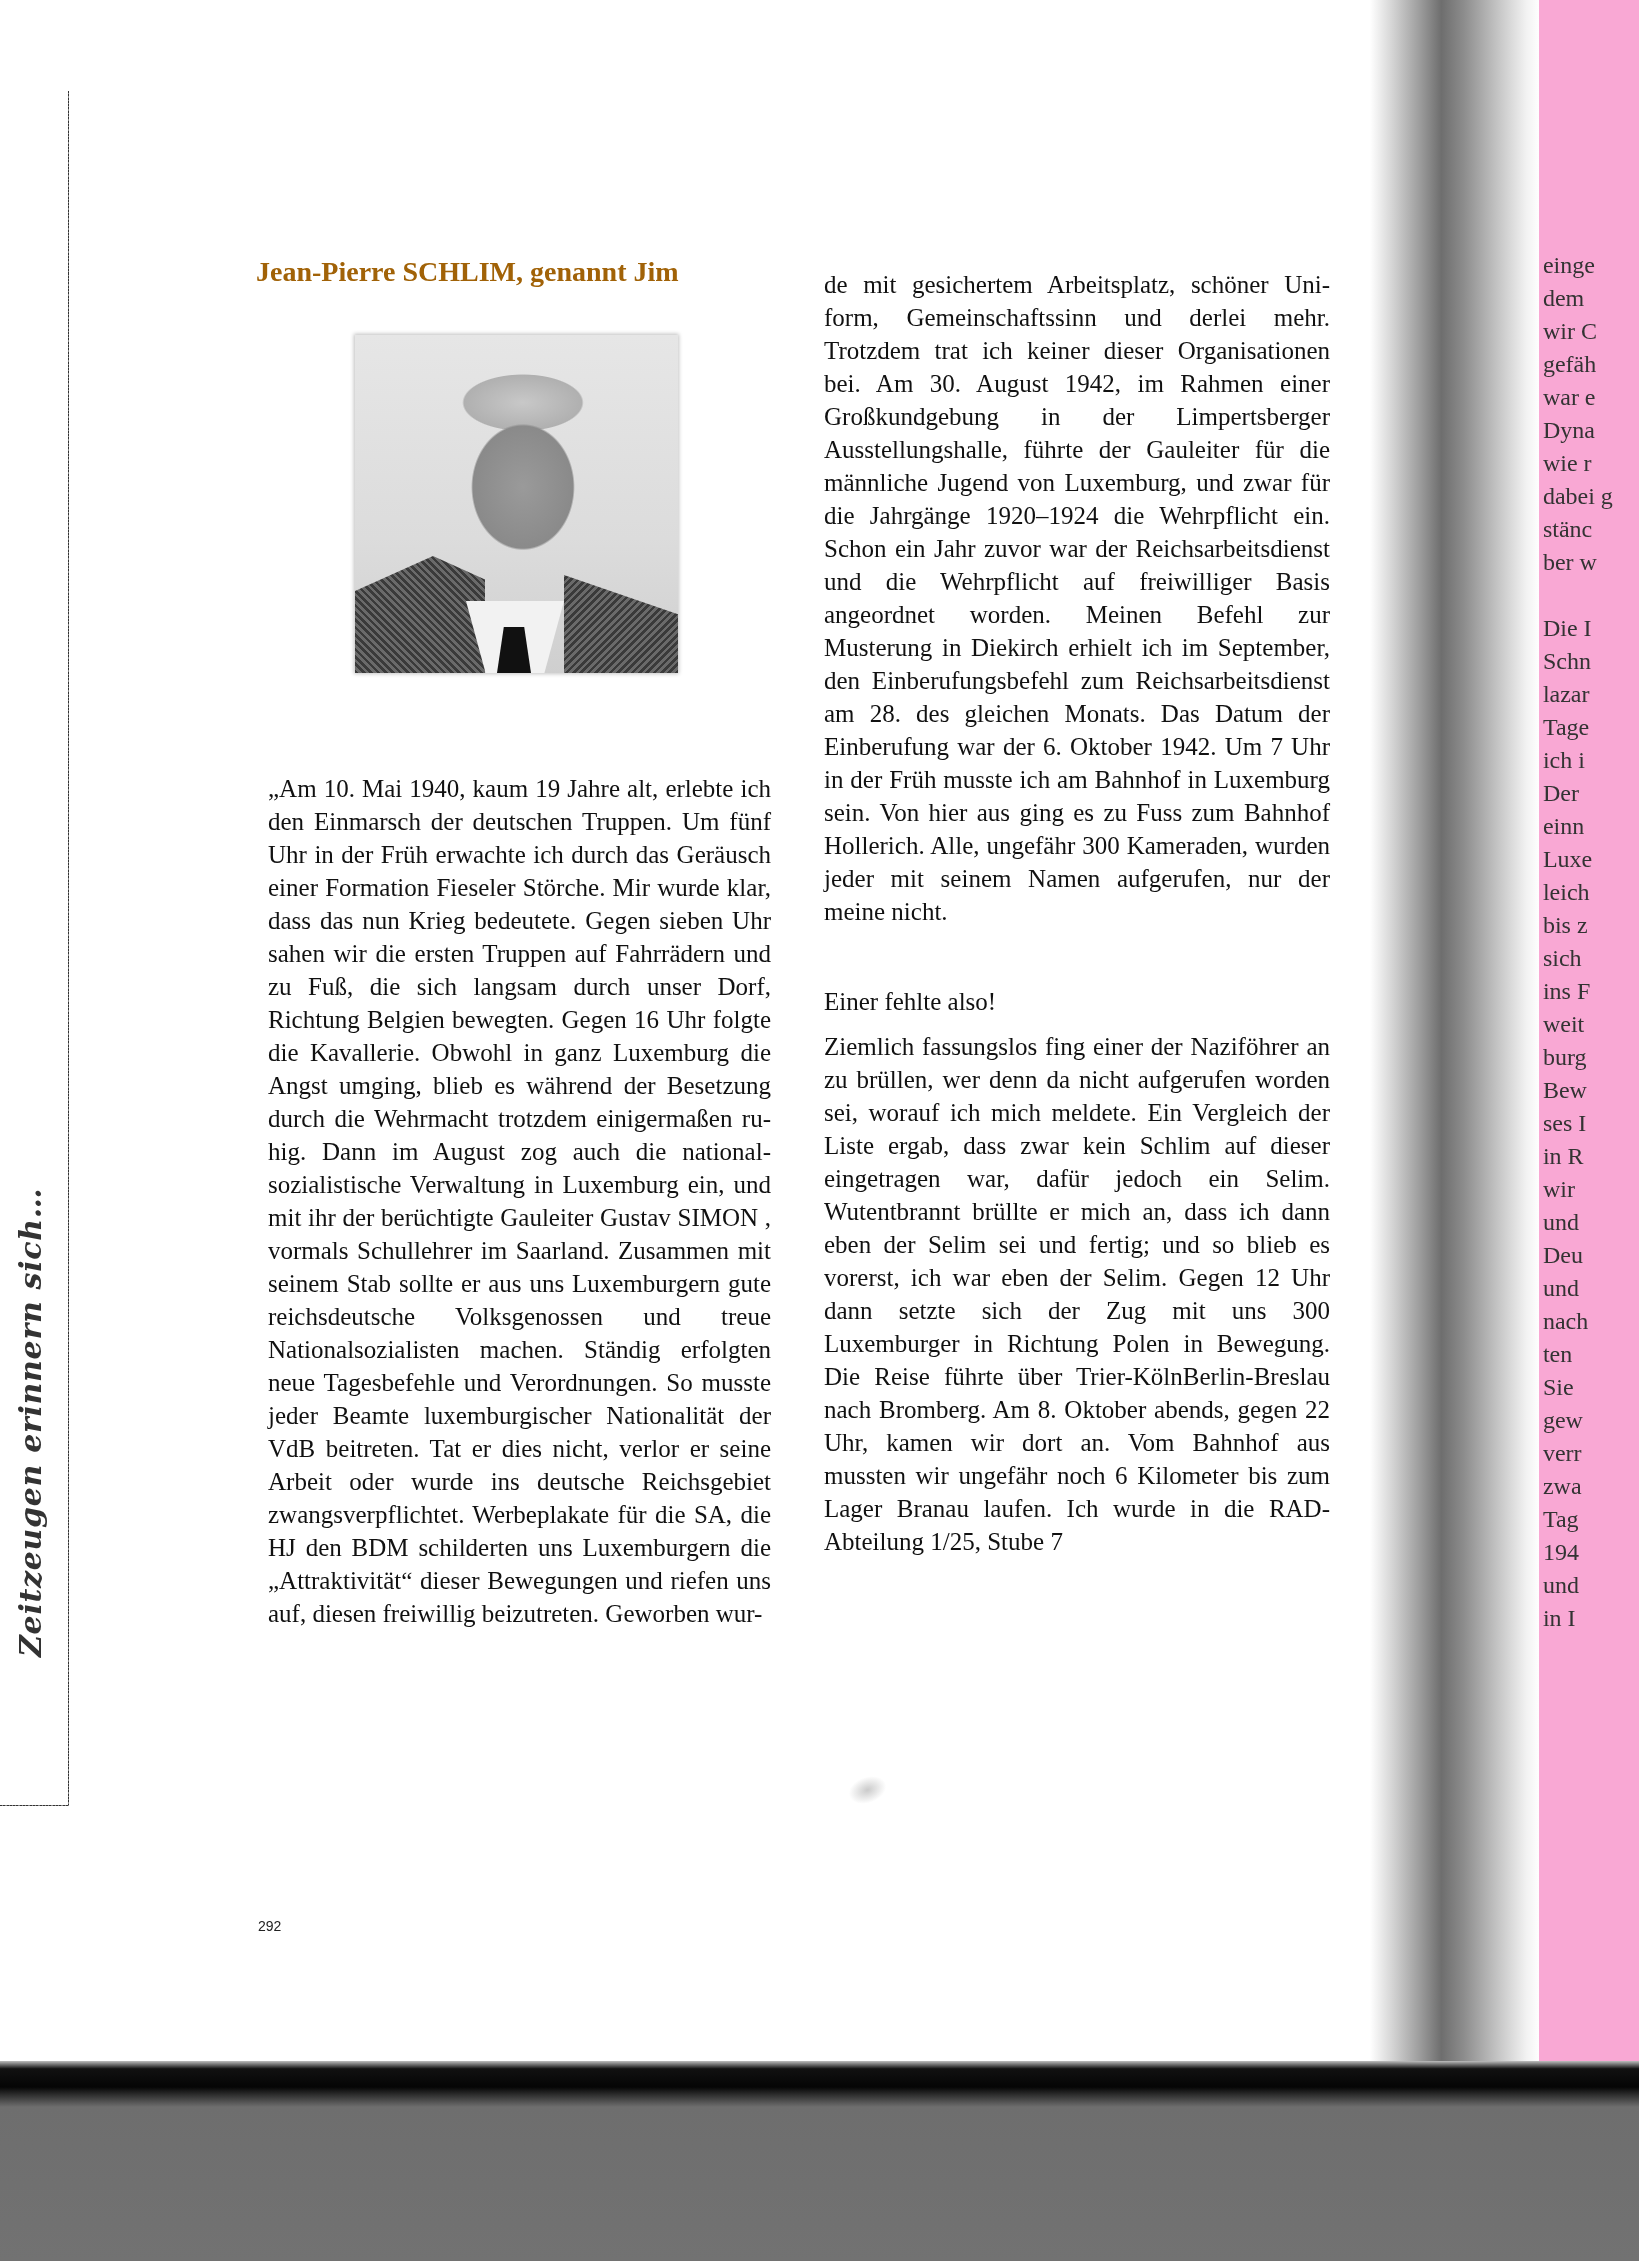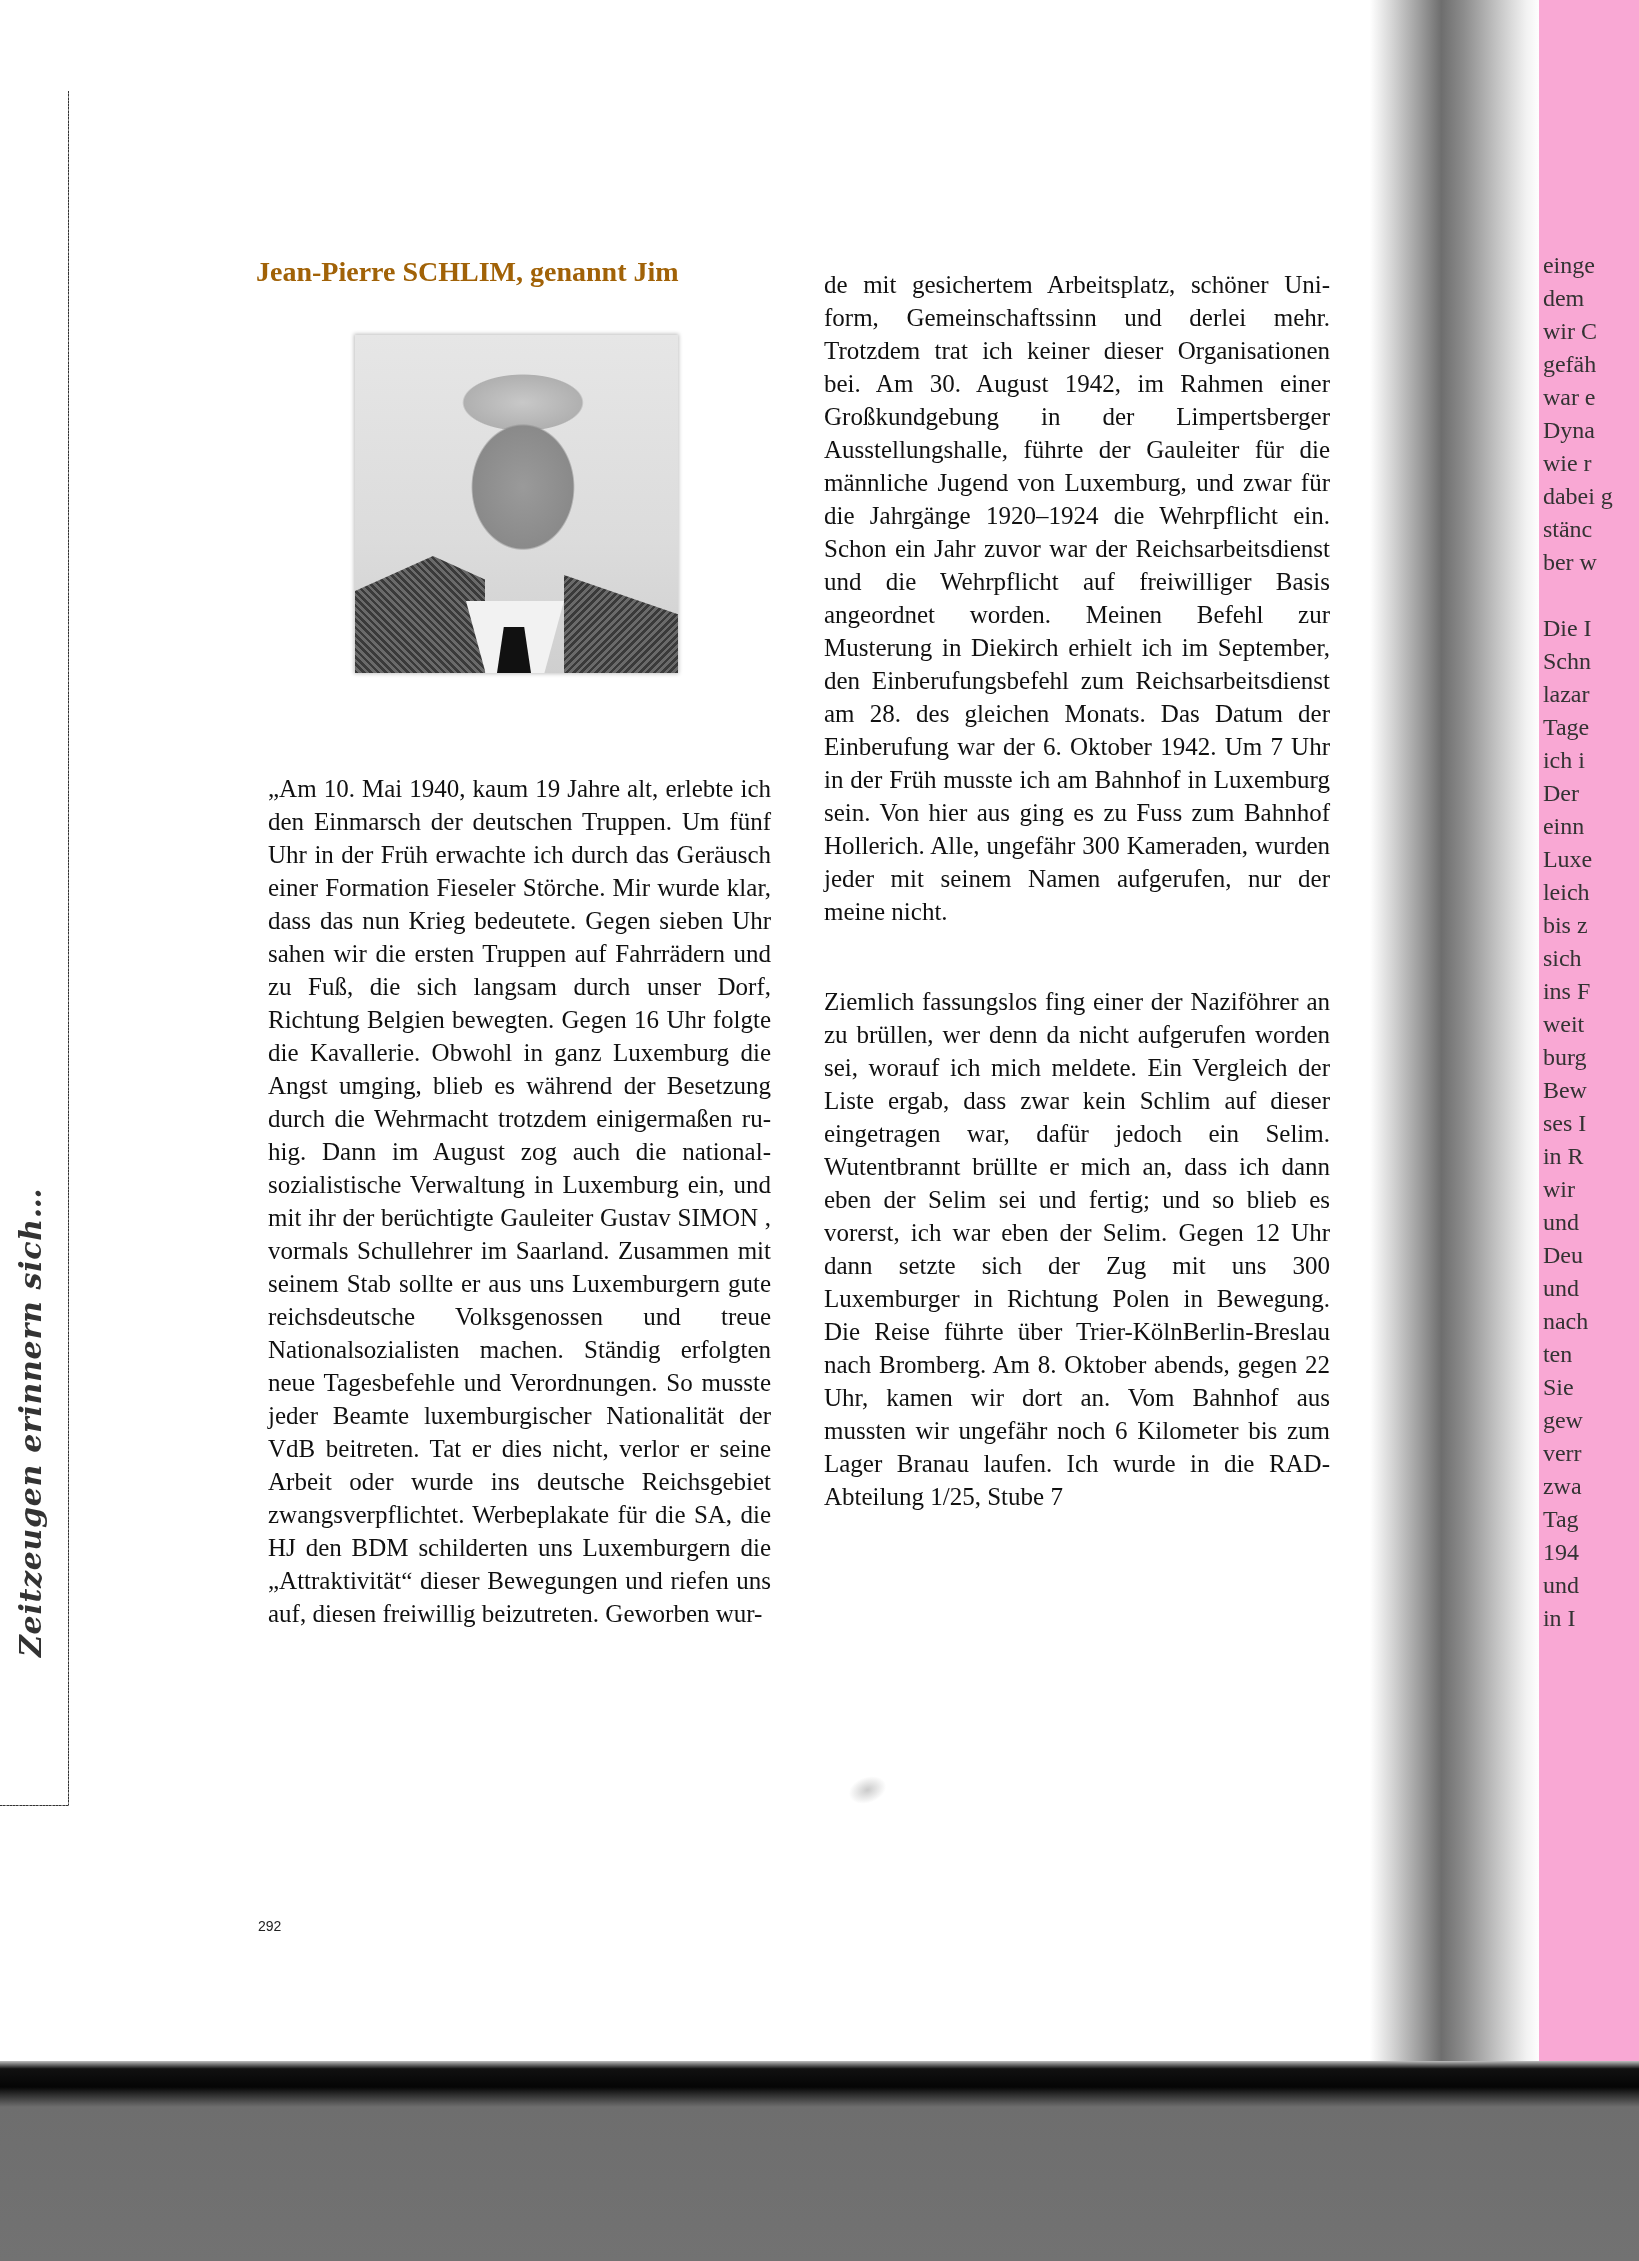--- a/index.html
+++ b/index.html
@@ -100,20 +100,21 @@
     <div class="tie"></div>
   </div>
 
   <div class="col col-left">
     <p>„Am 10. Mai 1940, kaum 19 Jahre alt, erleb­te ich den Einmarsch der deutschen Truppen. Um fünf Uhr in der Früh erwachte ich durch das Geräusch einer Formation Fieseler Stör­che. Mir wurde klar, dass das nun Krieg be­deutete. Gegen sieben Uhr sahen wir die ersten Truppen auf Fahrrädern und zu Fuß, die sich langsam durch unser Dorf, Richtung Belgien bewegten. Gegen 16 Uhr folgte die Kavallerie. Obwohl in ganz Luxemburg die Angst um­ging, blieb es während der Besetzung durch die Wehrmacht trotzdem einigermaßen ru­hig. Dann im August zog auch die national­sozialistische Verwaltung in Luxemburg ein, und mit ihr der berüchtigte Gauleiter Gustav SIMON , vormals Schullehrer im Saarland. Zusammen mit seinem Stab sollte er aus uns Luxemburgern gute reichsdeutsche Volksge­nossen und treue Nationalsozialisten machen. Ständig erfolgten neue Tagesbefehle und Ver­ordnungen. So musste jeder Beamte luxembur­gischer Nationalität der VdB beitreten. Tat er dies nicht, verlor er seine Arbeit oder wurde ins deutsche Reichsgebiet zwangsverpflichtet. Werbeplakate für die SA, die HJ den BDM schilderten uns Luxemburgern die „Attrakti­vität“ dieser Bewegungen und riefen uns auf, diesen freiwillig beizutreten. Geworben wur-</p>
   </div>
 
   <div class="col col-mid">
     <p>de mit gesichertem Arbeitsplatz, schöner Uni­form, Gemeinschaftssinn und derlei mehr. Trotzdem trat ich keiner dieser Organisatio­nen bei. Am 30. August 1942, im Rahmen einer Großkundgebung in der Limpertsber­ger Ausstellungshalle, führte der Gauleiter für die männliche Jugend von Luxemburg, und zwar für die Jahrgänge 1920–1924 die Wehrpflicht ein. Schon ein Jahr zuvor war der Reichsarbeitsdienst und die Wehrpflicht auf freiwilliger Basis angeordnet worden. Meinen Befehl zur Musterung in Diekirch erhielt ich im September, den Einberufungsbefehl zum Reichsarbeitsdienst am 28. des gleichen Mo­nats. Das Datum der Einberufung war der 6. Oktober 1942. Um 7 Uhr in der Früh musste ich am Bahnhof in Luxemburg sein. Von hier aus ging es zu Fuss zum Bahnhof Hollerich. Alle, ungefähr 300 Kameraden, wurden jeder mit seinem Namen aufgerufen, nur der meine nicht.</p>
     <div class="para-gap"></div>
+    <p>Einer fehlte also!</p>
     <p>Ziemlich fassungslos fing einer der Naziföh­rer an zu brüllen, wer denn da nicht aufge­rufen worden sei, worauf ich mich meldete. Ein Vergleich der Liste ergab, dass zwar kein Schlim auf dieser eingetragen war, dafür je­doch ein Selim. Wutentbrannt brüllte er mich an, dass ich dann eben der Selim sei und fertig; und so blieb es vorerst, ich war eben der Selim. Gegen 12 Uhr dann setzte sich der Zug mit uns 300 Luxemburger in Richtung Polen in Bewegung. Die Reise führte über Trier-Köln­Berlin-Breslau nach Bromberg. Am 8. Okto­ber abends, gegen 22 Uhr, kamen wir dort an. Vom Bahnhof aus mussten wir ungefähr noch 6 Kilometer bis zum Lager Branau laufen. Ich wurde in die RAD-Abteilung 1/25, Stube 7</p>
   </div>
 
   <div class="smudge"></div>
 
   <div class="page-number">292</div>
 </div>
 
 <div class="gutter"></div>
 

